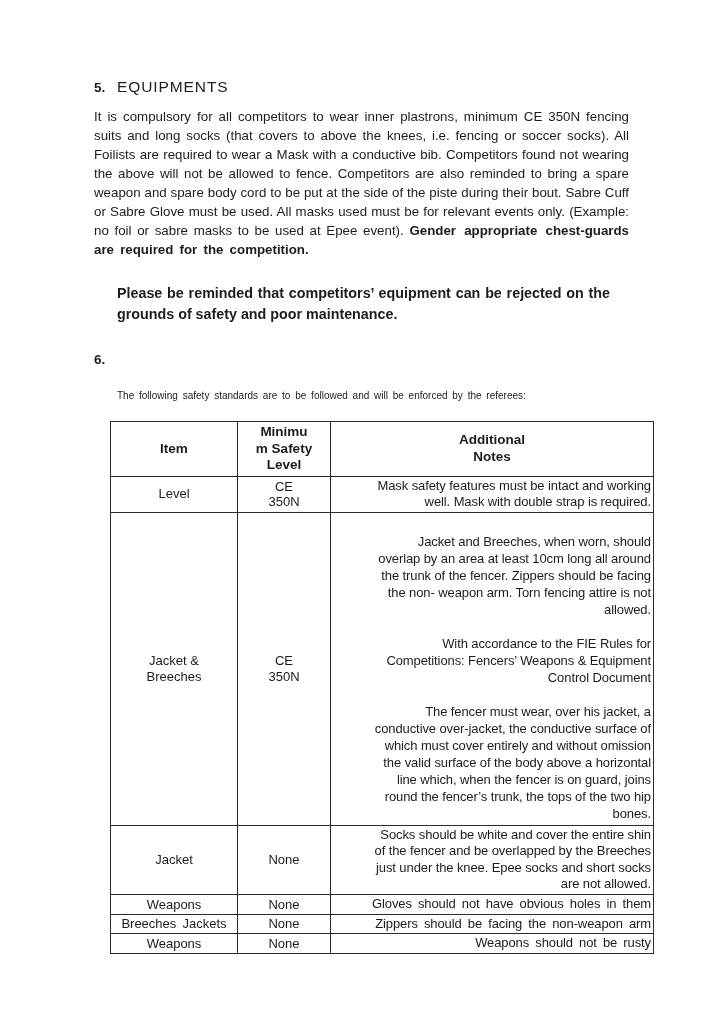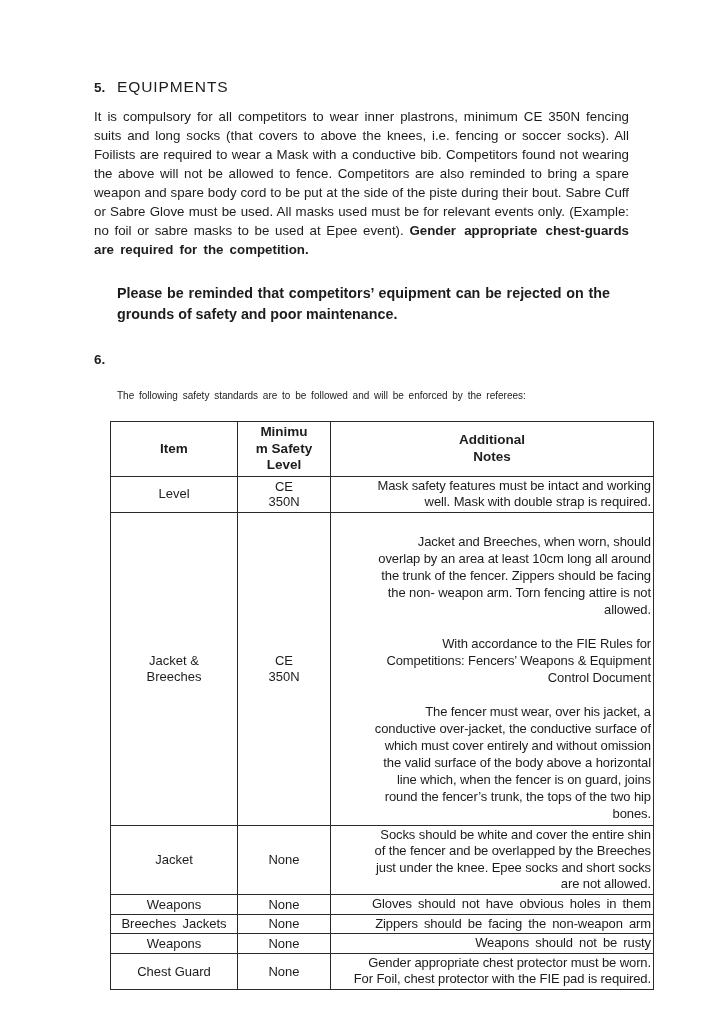--- a/index.html
+++ b/index.html
@@ -185,22 +185,16 @@
         <tr class="spread">
           <td class="item">Breeches Jackets</td>
           <td class="level">None</td>
           <td class="notes">Zippers should be facing the non-weapon arm</td>
         </tr>
         <tr class="spread">
           <td class="item">Weapons</td>
           <td class="level">None</td>
           <td class="notes">Weapons should not be rusty</td>
         </tr>
-        <tr>
-          <td class="item">Chest Guard</td>
-          <td class="level">None</td>
-          <td class="notes">Gender appropriate chest protector must be worn.
-For Foil, chest protector with the FIE pad is required.</td>
-        </tr>
       </tbody>
     </table>
   </section>
 </div>
 
 </body></html>

